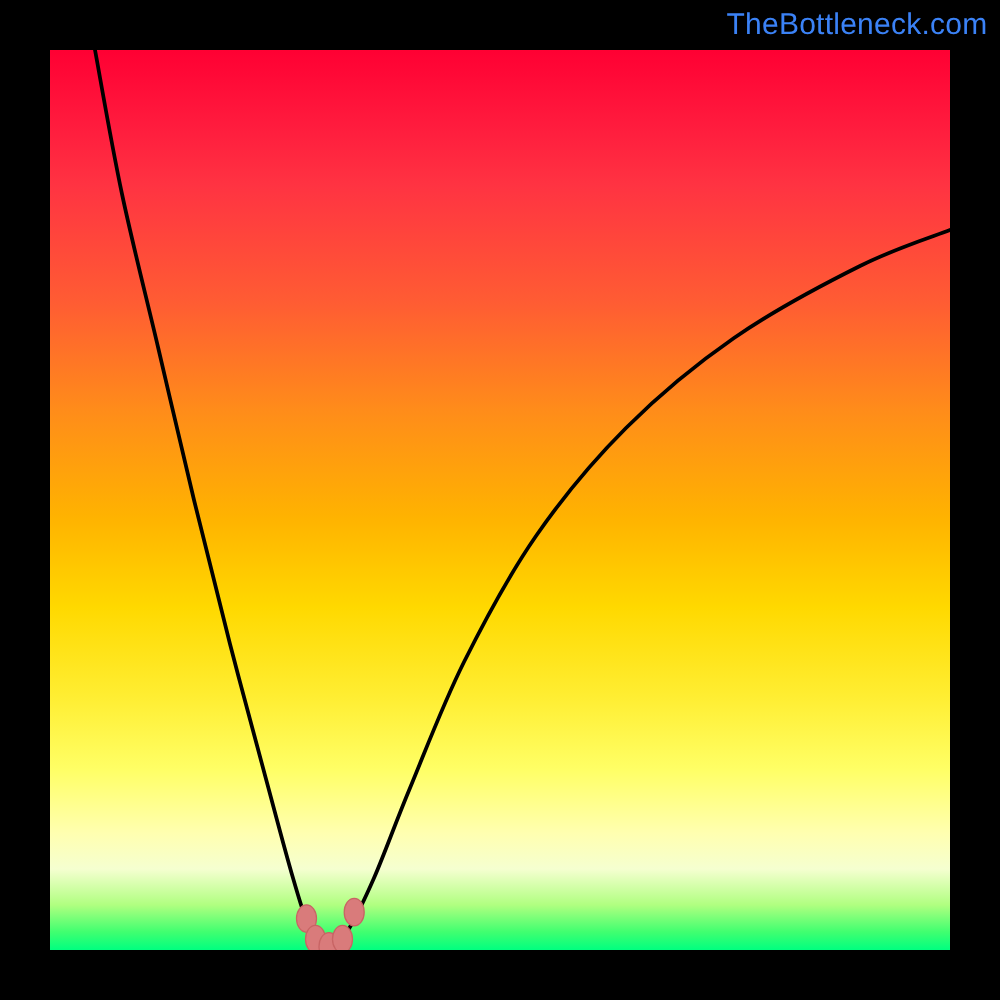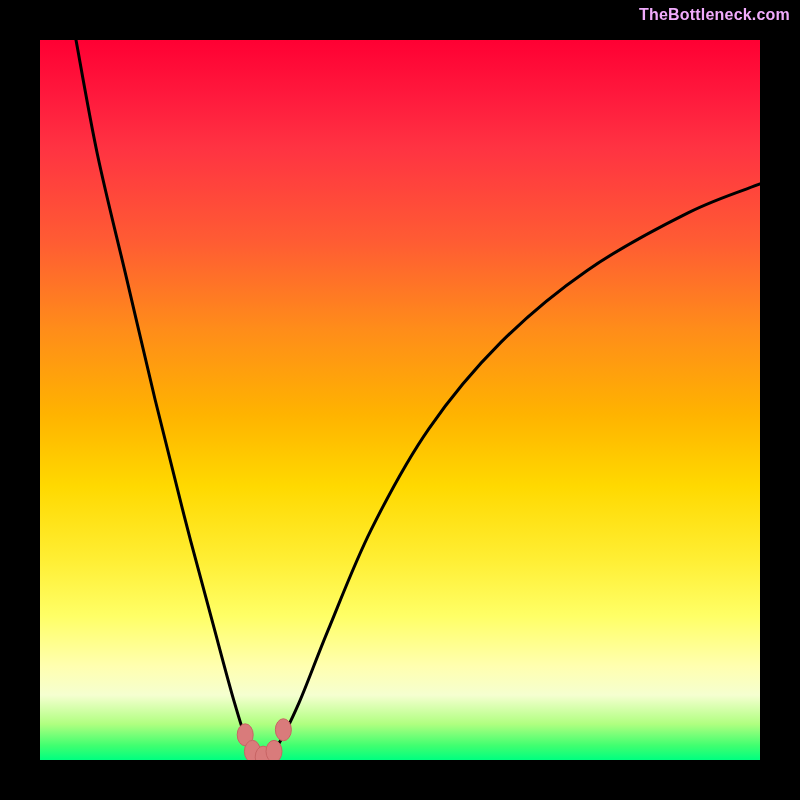--- a/index.html
+++ b/index.html
@@ -50,23 +50,23 @@
   svg.curve {
     position: absolute;
     inset: 0;
     width: 720px;
     height: 720px;
   }
   .watermark {
     position: absolute;
     top: 6px;
     right: 10px;
-    color: #f0abfc;
-    font-size: 16px;
-    font-weight: 700;
+    color: #3b82f6;
+    font-size: 24px;
+    font-weight: 400;
     letter-spacing: 0.2px;
   }
 </style>
 </head>
 <body>
 
 <div class="frame">
   <div class="plot-area">
     <div class="gradient"></div>
     <svg class="curve" viewBox="0 0 720 720" preserveAspectRatio="none">

